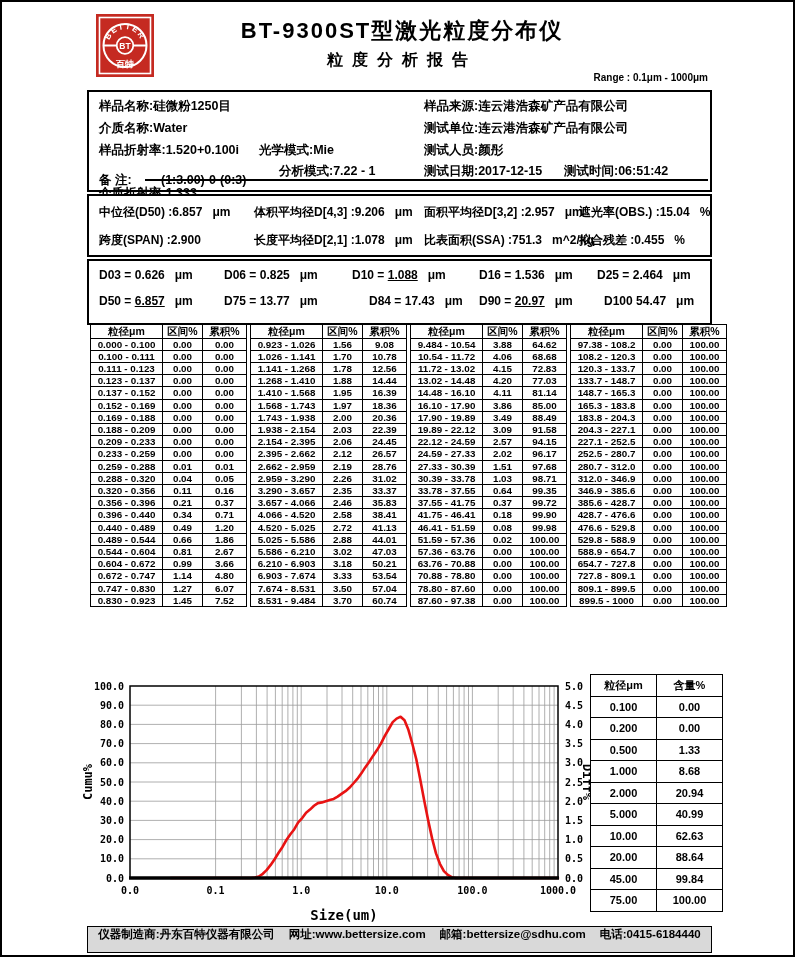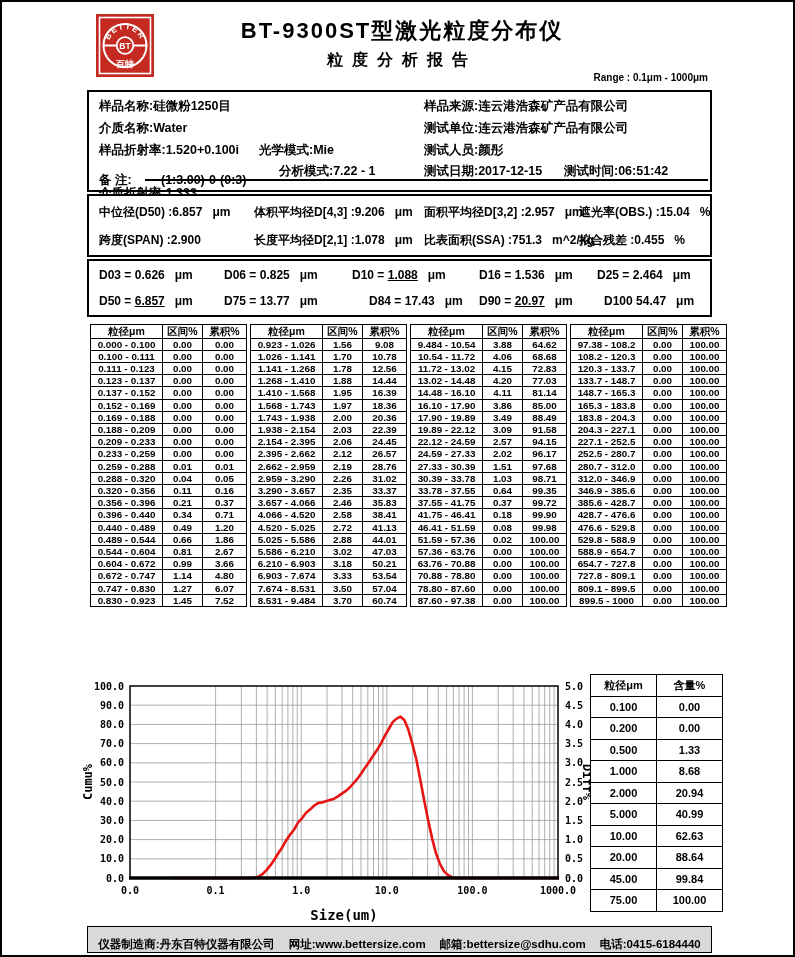--- a/index.html
+++ b/index.html
@@ -40,21 +40,21 @@
 
   
   .chart-host{position:absolute;left:76px;top:660px;width:512px;height:260px;}
   .grid line{stroke:#9a9a9a;stroke-width:0.8;}
   .ticks text{font-family:"DejaVu Sans Mono",monospace;font-size:10px;font-weight:700;fill:#000;}
   .axis-title{font-family:"DejaVu Sans Mono",monospace;font-size:14px;font-weight:700;fill:#000;}
   .axis-title-side{font-family:"DejaVu Sans Mono",monospace;font-size:12px;font-weight:700;fill:#000;}
 
   
   .footer{position:absolute;left:85px;top:924px;width:625px;height:27px;background:#d9d9d9;
-          border:1.5px solid #000;box-sizing:border-box;display:flex;align-items:flex-end;
+          border:1.5px solid #000;box-sizing:border-box;display:flex;align-items:flex-start;
           justify-content:center;font-size:11.5px;gap:14px;white-space:nowrap;}
   .footer .lbl::after{content:":";}
 </style>
 </head>
 <body>
 
 <div class="page">
 
   <div class="abs" style="left:94px;top:12px;width:58px;height:63px;">
     <svg width="58" height="63" viewBox="0 0 58 63">
@@ -97,21 +97,21 @@
       <div class="stat-cell" style="left: 10px; top: 8px;"><span>中位径(D50) :6.857</span><span class="unit">μm</span></div>
       <div class="stat-cell" style="left: 165px; top: 8px;"><span>体积平均径D[4,3] :9.206</span><span class="unit">μm</span></div>
       <div class="stat-cell" style="left: 335px; top: 8px;"><span>面积平均径D[3,2] :2.957</span><span class="unit">μm</span></div>
       <div class="stat-cell" style="left: 490px; top: 8px;"><span>遮光率(OBS.) :15.04</span><span class="unit">%</span></div>
       <div class="stat-cell" style="left: 10px; top: 36px;"><span>跨度(SPAN) :2.900</span><span class="unit"></span></div>
       <div class="stat-cell" style="left: 165px; top: 36px;"><span>长度平均径D[2,1] :1.078</span><span class="unit">μm</span></div>
       <div class="stat-cell" style="left: 335px; top: 36px;"><span>比表面积(SSA) :751.3</span><span class="unit">m^2/kg</span></div>
       <div class="stat-cell" style="left: 490px; top: 36px;"><span>拟合残差 :0.455</span><span class="unit">%</span></div>
     </div>
 
-  <div class="box" style="top:257px;height:58px;" id="d-grid">
+  <div class="box" style="top:257px;height:66px;" id="d-grid">
       <div class="d-cell" style="left: 10px; top: 7px;"><span>D03 = </span><span class="">0.626</span><span class="unit">μm</span></div>
       <div class="d-cell" style="left: 135px; top: 7px;"><span>D06 = </span><span class="">0.825</span><span class="unit">μm</span></div>
       <div class="d-cell" style="left: 263px; top: 7px;"><span>D10 = </span><span class="ul">1.088</span><span class="unit">μm</span></div>
       <div class="d-cell" style="left: 390px; top: 7px;"><span>D16 = </span><span class="">1.536</span><span class="unit">μm</span></div>
       <div class="d-cell" style="left: 508px; top: 7px;"><span>D25 = </span><span class="">2.464</span><span class="unit">μm</span></div>
       <div class="d-cell" style="left: 10px; top: 33px;"><span>D50 = </span><span class="ul">6.857</span><span class="unit">μm</span></div>
       <div class="d-cell" style="left: 135px; top: 33px;"><span>D75 = </span><span class="">13.77</span><span class="unit">μm</span></div>
       <div class="d-cell" style="left: 280px; top: 33px;"><span>D84 = </span><span class="">17.43</span><span class="unit">μm</span></div>
       <div class="d-cell" style="left: 390px; top: 33px;"><span>D90 = </span><span class="ul">20.97</span><span class="unit">μm</span></div>
       <div class="d-cell" style="left: 515px; top: 33px;"><span>D100  </span><span class="">54.47</span><span class="unit">μm</span></div>

